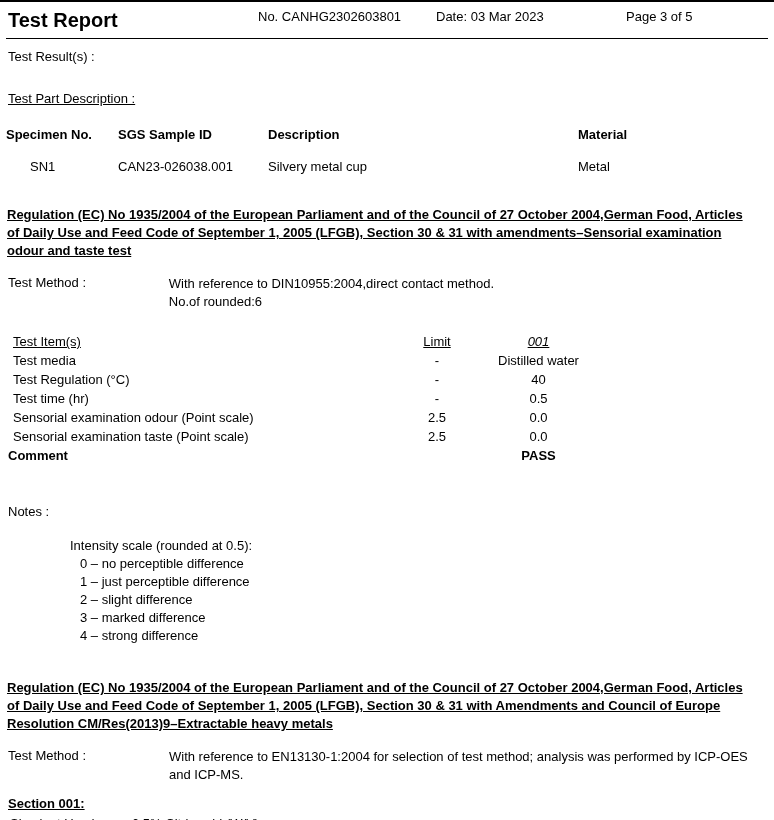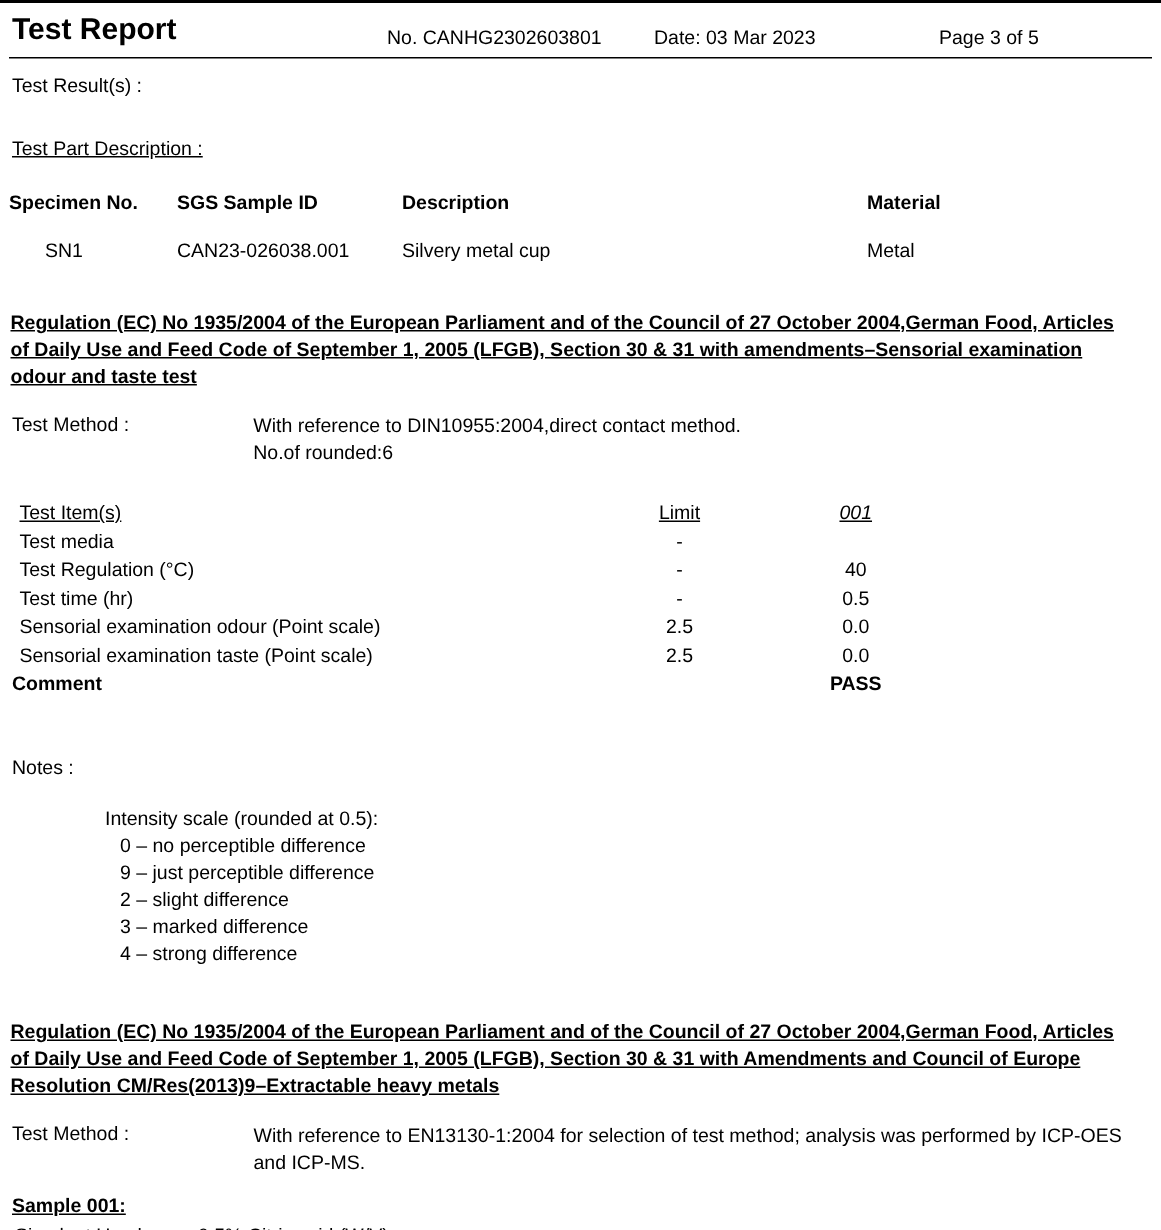--- a/index.html
+++ b/index.html
@@ -8,21 +8,21 @@
     width:774px; height:820px; overflow:hidden;
     color:#000;
     font-family:"Liberation Sans", sans-serif;
     font-size:13px;
     border-top:2px solid #000;
   }
   .page { padding:0 6px; }
 
   
   .report-header {
-    display:flex; align-items:flex-end;
+    display:flex; align-items:flex-start;
     padding:7px 2px 6px 2px;
     border-bottom:1px solid #000;
   }
   .report-title { font-size:20px; font-weight:bold; width:250px; }
   .report-no   { width:178px; }
   .report-date { width:190px; }
   .report-page { flex:1; }
 
   .u  { text-decoration:underline; }
   .b  { font-weight:bold; }
@@ -57,21 +57,20 @@
   .method-block { display:flex; margin-top:15px; padding-left:2px;gap:35px; }
   .method-label { width:126px; }
   .method-value { width:600px; line-height:18px; }
 
   
   .result-table { margin-top:21px; }
   .res-grid {
     display:grid;
     grid-template-columns:397px 68px 135px;
     line-height:19px;
-    gap:16px;
   }
   .res-grid .c1 { padding-left:7px; }
   .res-grid .c2, .res-grid .c3 { text-align:center; }
 
   
   .notes-block { margin-top:39px; padding-left:2px; }
   .notes-intro { margin-top:18px; padding-left:62px; line-height:18px; }
   .notes-item  { padding-left:72px; line-height:18px; }
 
   
@@ -125,20 +124,21 @@
 
   <div class="result-table">
     <div class="res-grid">
       <div class="c1"><span class="u">Test Item(s)</span></div>
       <div class="c2"><span class="u">Limit</span></div>
       <div class="c3"><span class="u i">001</span></div>
     </div>
     <div class="res-grid">
       <div class="c1">Test media</div>
       <div class="c2">-</div>
+      <div class="c3">Distilled water</div>
     </div>
     <div class="res-grid">
       <div class="c1">Test Regulation (°C)</div>
       <div class="c2">-</div>
       <div class="c3">40</div>
     </div>
     <div class="res-grid">
       <div class="c1">Test time (hr)</div>
       <div class="c2">-</div>
       <div class="c3">0.5</div>
@@ -157,36 +157,36 @@
       <div class="c1" style="padding-left:2px;">Comment</div>
       <div class="c2"></div>
       <div class="c3">PASS</div>
     </div>
   </div>
 
   <div class="notes-block">
     <div>Notes :</div>
     <div class="notes-intro">Intensity scale (rounded at 0.5):</div>
     <div class="notes-item">0 – no perceptible difference</div>
-    <div class="notes-item">9 – just perceptible difference</div>
+    <div class="notes-item">1 – just perceptible difference</div>
     <div class="notes-item">2 – slight difference</div>
     <div class="notes-item">3 – marked difference</div>
     <div class="notes-item">4 – strong difference</div>
   </div>
 
   <div class="reg-heading" style="margin-top:34px;">
     <span>Regulation (EC) No 1935/2004 of the European Parliament and of the Council of 27 October 2004,German Food, Articles of Daily Use and Feed Code of September 1, 2005 (LFGB), Section 30 &amp; 31 with Amendments and Council of Europe Resolution CM/Res(2013)9–Extractable heavy metals</span>
   </div>
 
   <div class="method-block">
     <div class="method-label">Test Method :</div>
     <div class="method-value" style="width:588px;">With reference to EN13130-1:2004 for selection of test method; analysis was performed by ICP-OES and ICP-MS.</div>
   </div>
 
   <div class="sample-heading">
-    <span class="b u">Sample 001:</span>
+    <span class="b u">Section 001:</span>
   </div>
   <div class="kv-row">
     <div class="kv-label">Simulant Used :</div>
     <div>0.5% Citric acid (W/V)</div>
   </div>
 
 </div>
 
 </body></html>

